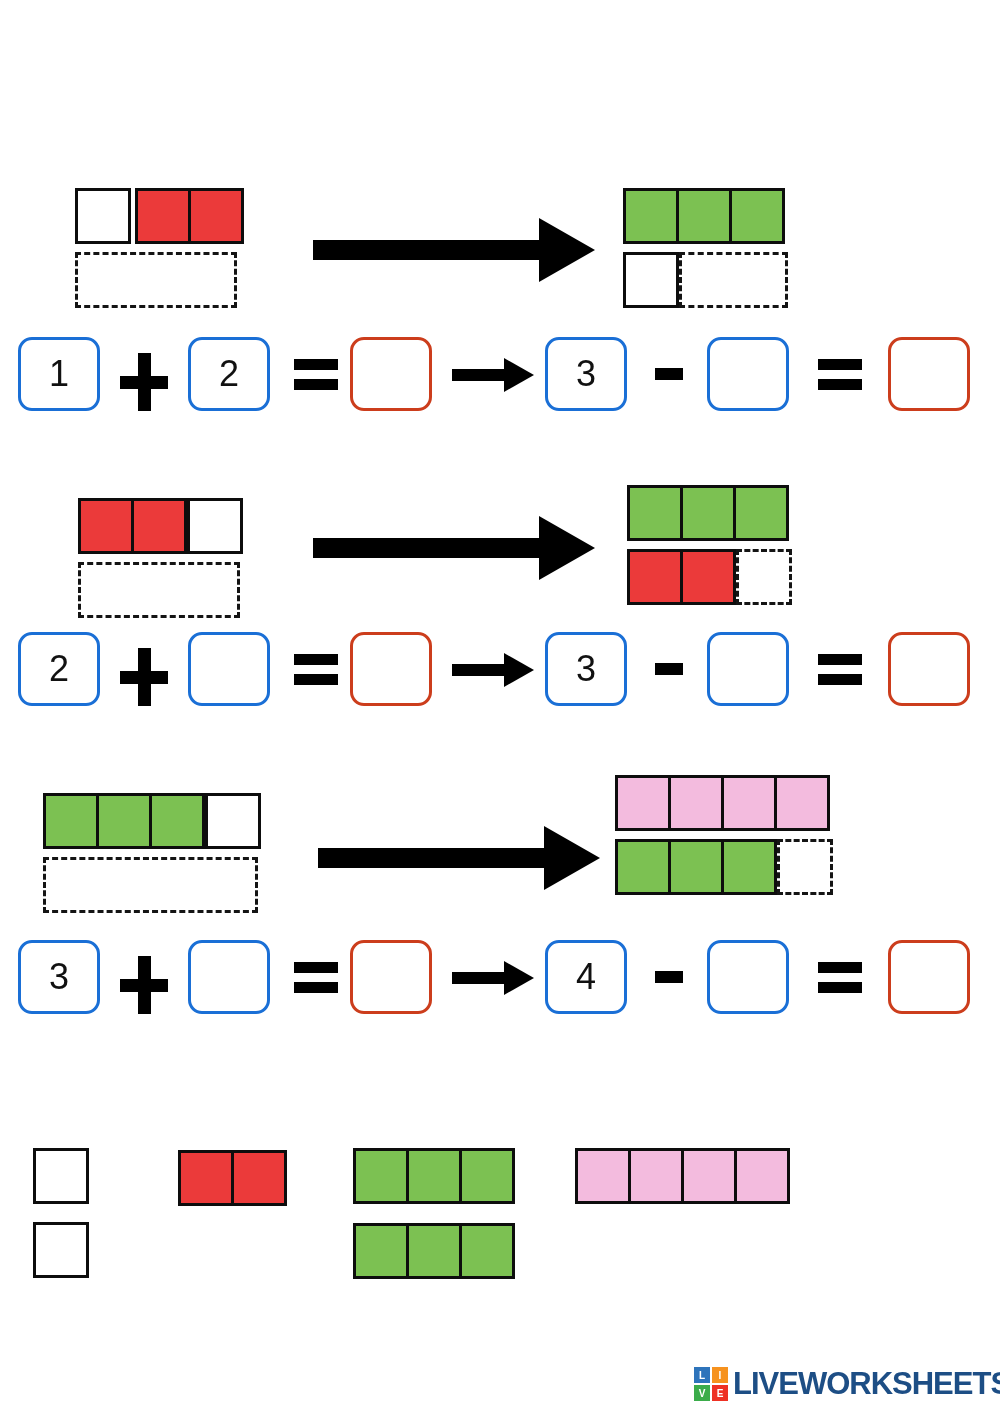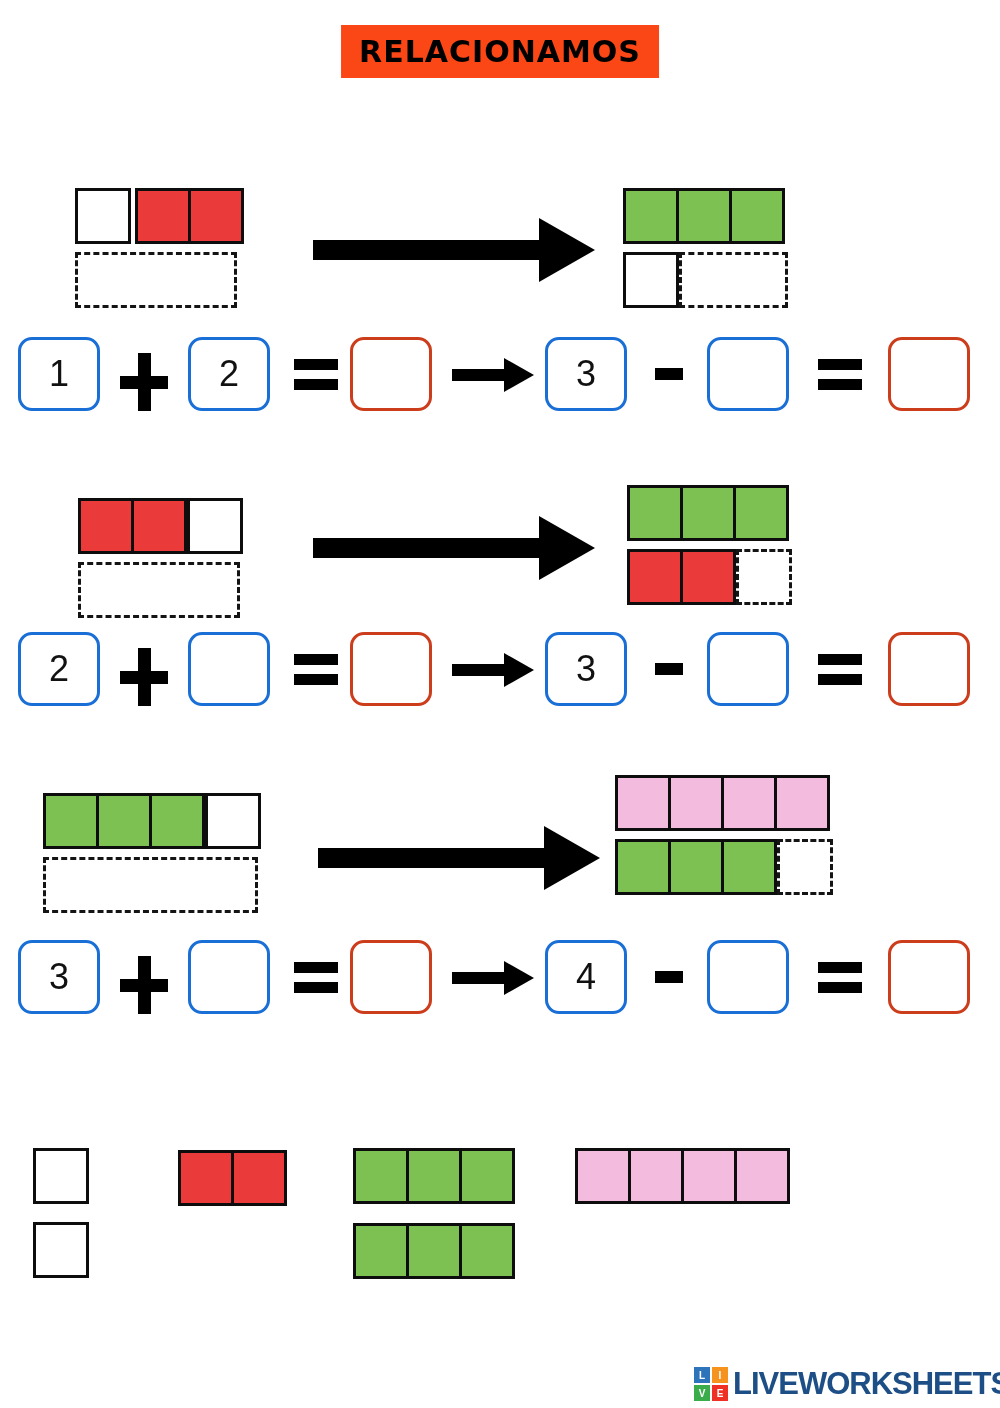--- a/index.html
+++ b/index.html
@@ -63,21 +63,20 @@
   .lw-grid .v{background:var(--logo-v-bg,#3BAC4A);}
   .lw-grid .e{background:var(--logo-e-bg,#EE3124);}
   .lw-text{color:var(--logo-text,#1D4E85);font-weight:700;font-size:31px;letter-spacing:-1px;
            font-family:"Liberation Sans",sans-serif;}
 </style>
 </head>
 <body>
 
 <div class="page">
 
-  <div class="title">RELACIONAMOS</div>
 
   <div class="abs" style="left:75px;top:188px">
     <div class="brow">
       <div class="piece">
           <div class="cell white"></div>
         </div>
       <div class="piece gap4">
           <div class="cell red"></div>
           <div class="cell red"></div>
         </div>

